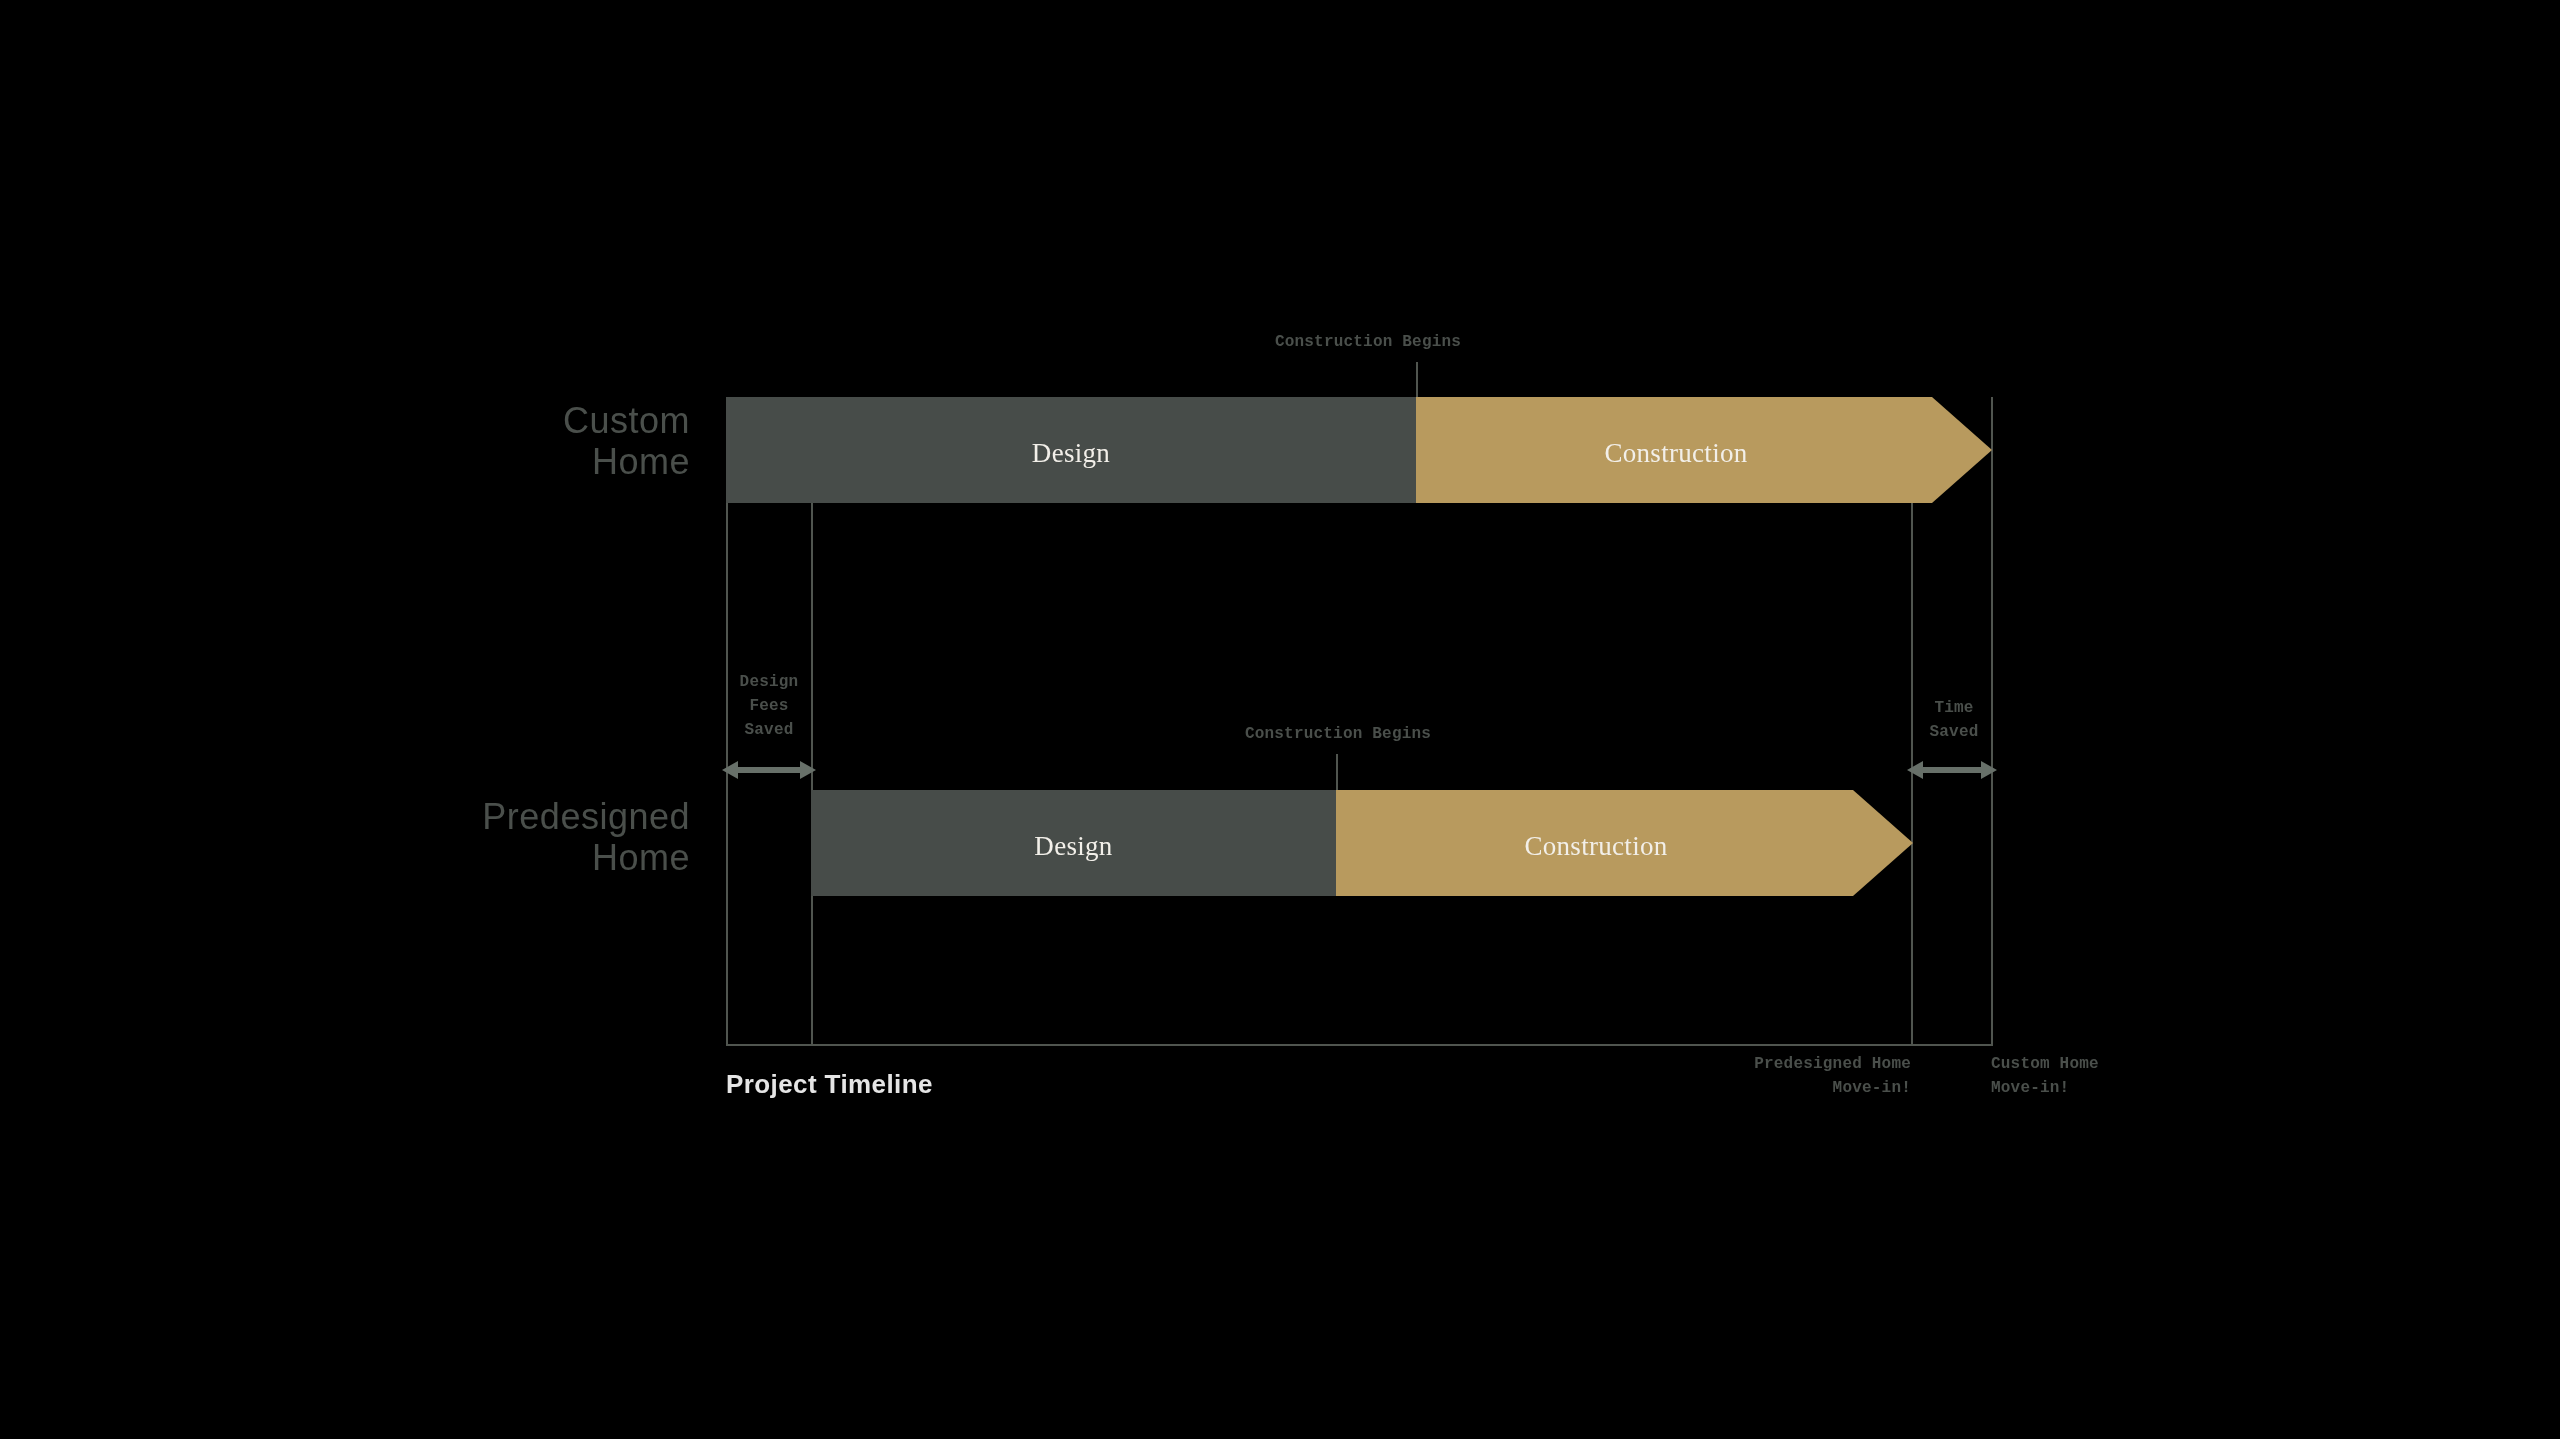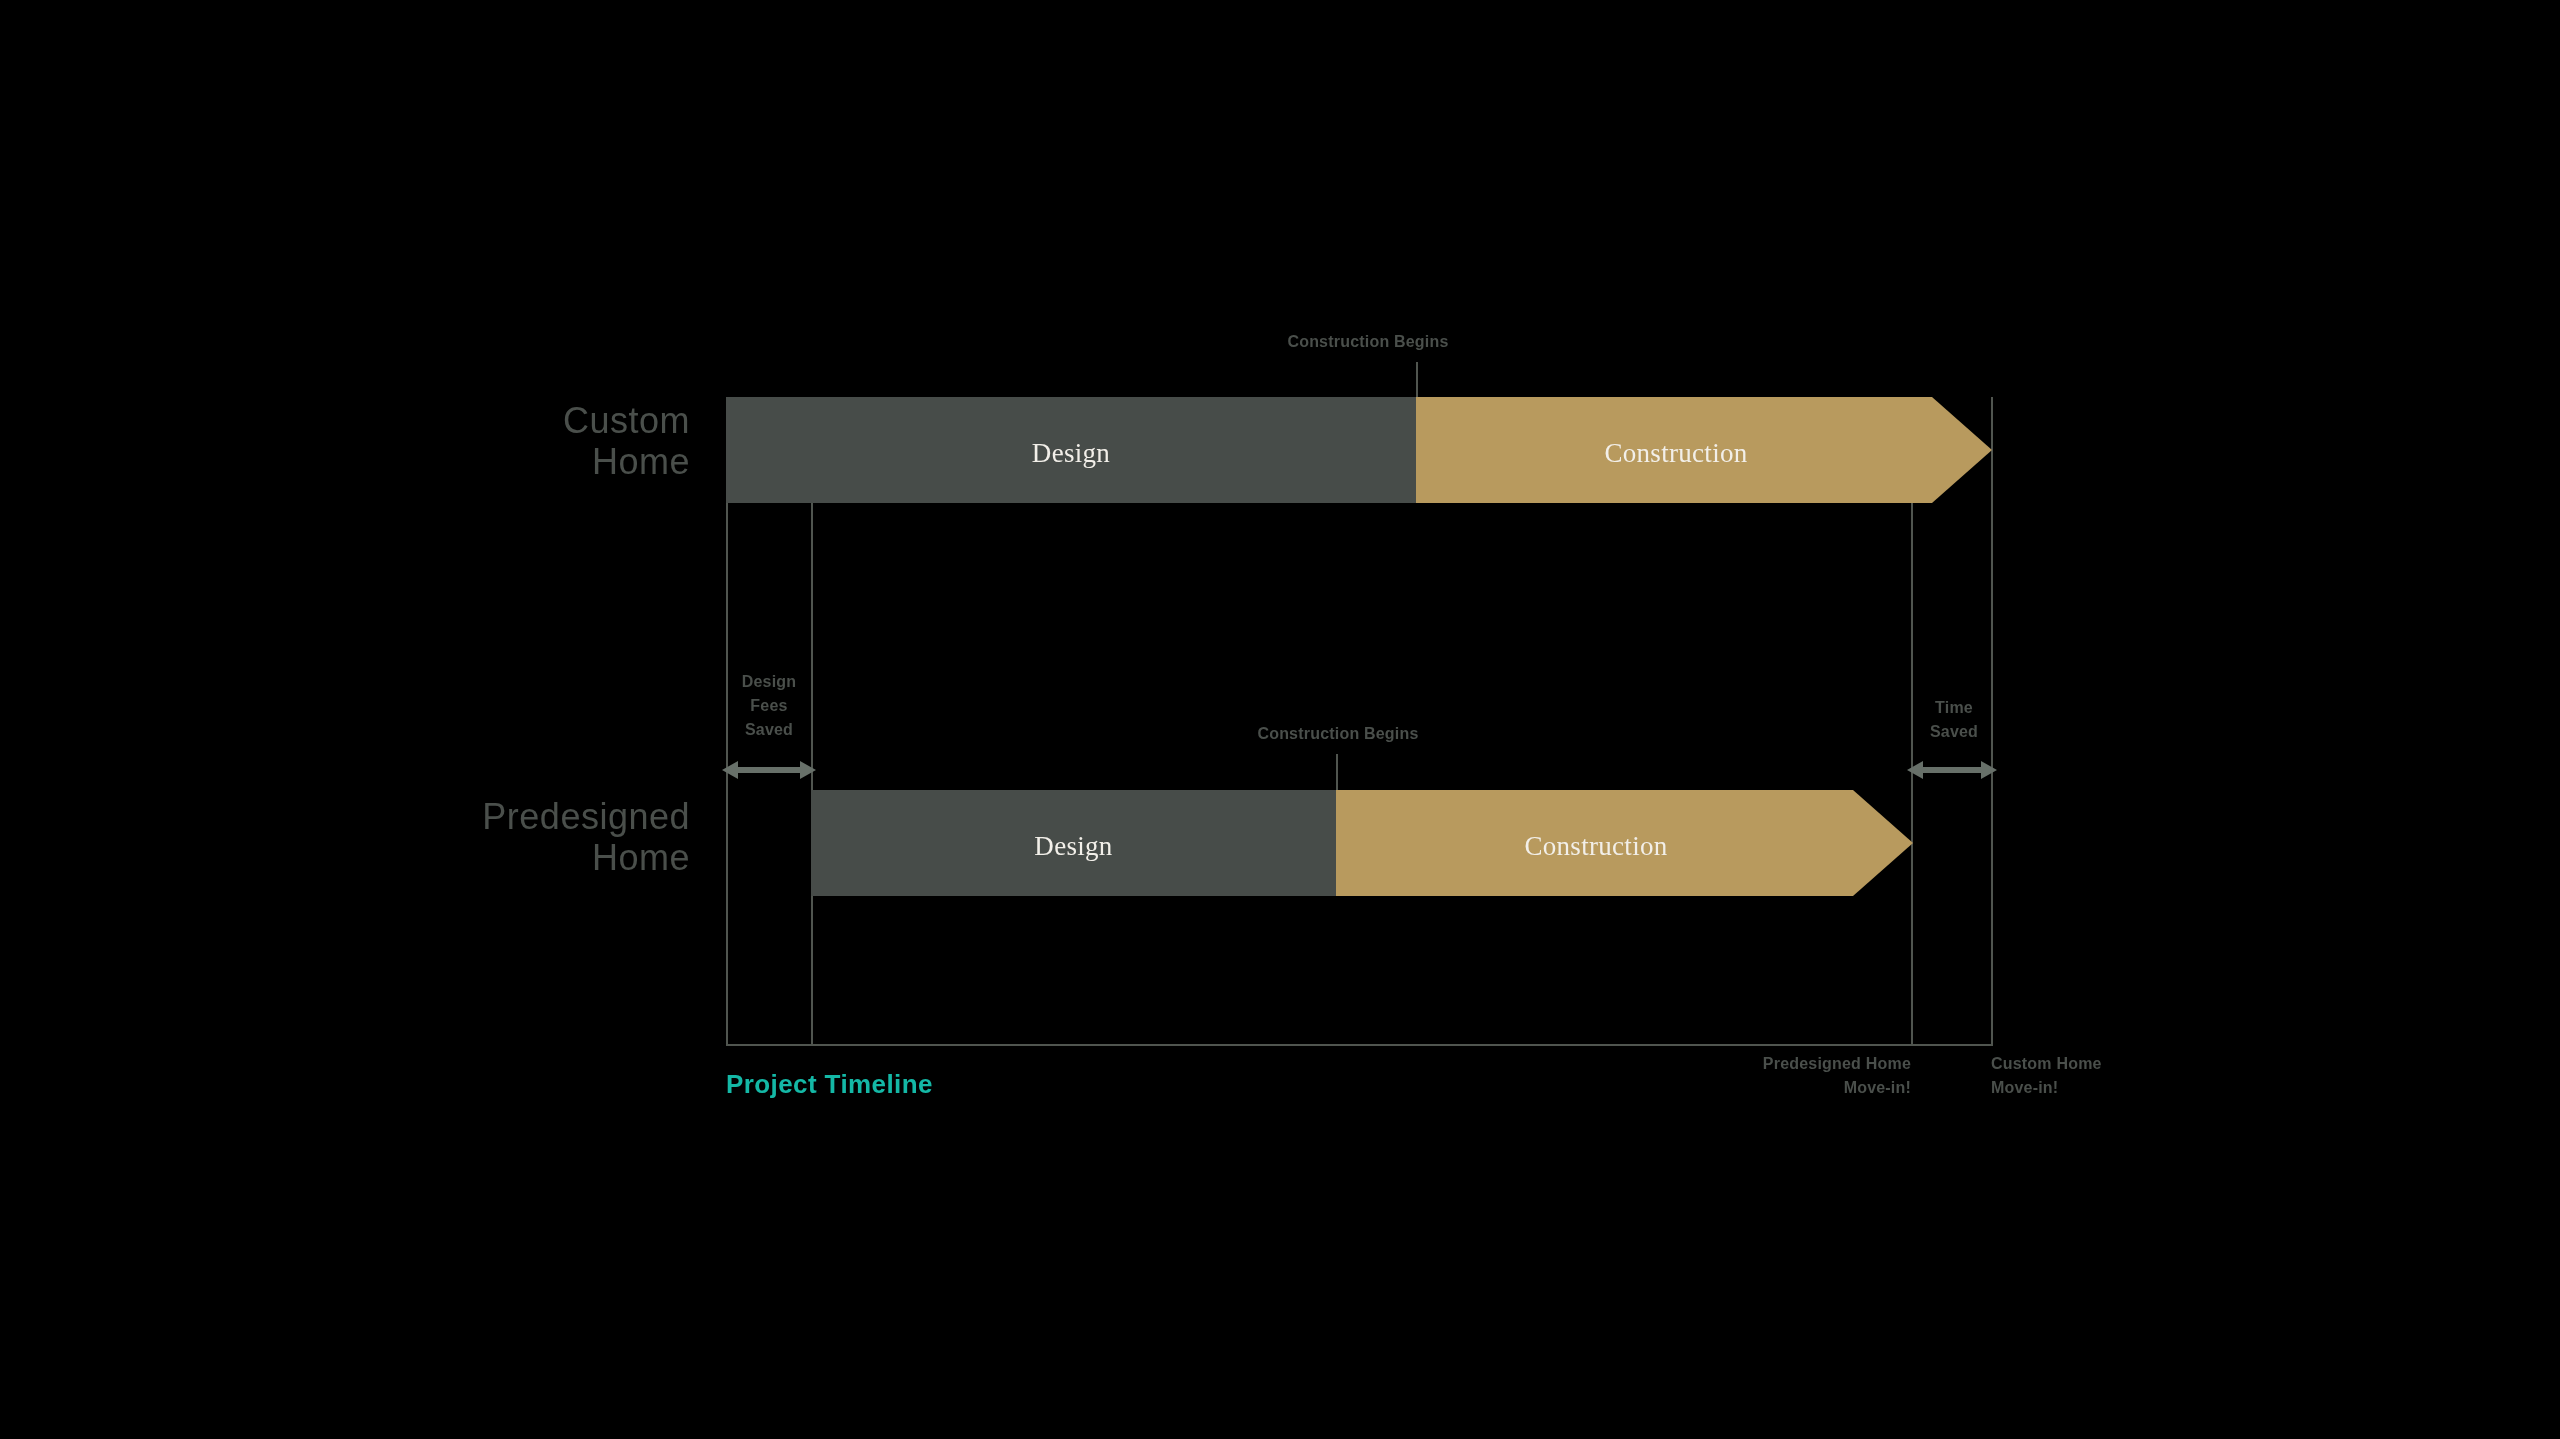--- a/index.html
+++ b/index.html
@@ -29,38 +29,38 @@
     font-size: 36px;
     line-height: 41px;
     letter-spacing: 0.5px;
     color: #4A4F4B;
     text-align: right;
     white-space: pre-line;
   }
 
   
   .annot {
-    font-family: Liberation Sans, sans-serif;
+    font-family: Liberation Mono, monospace;
     font-weight: bold;
     font-size: 16px;
     line-height: 24px;
     letter-spacing: 0.2px;
     color: #4A4F4B;
     white-space: pre-line;
   }
   .annot.center { text-align: center; }
   .annot.right  { text-align: right; }
   .annot.left   { text-align: left; }
 
   .axis-title {
     font-family: "Liberation Sans", sans-serif;
     font-weight: bold;
     font-size: 26px;
     letter-spacing: 0.4px;
-    color: #14b8a6;
+    color: #e5e5e5;
     white-space: nowrap;
   }
 
   
   .seg-text {
     font-family: "Liberation Serif", serif;
     font-size: 27px;
     color: #F2EFE9;
     letter-spacing: 0.3px;
     white-space: nowrap;

